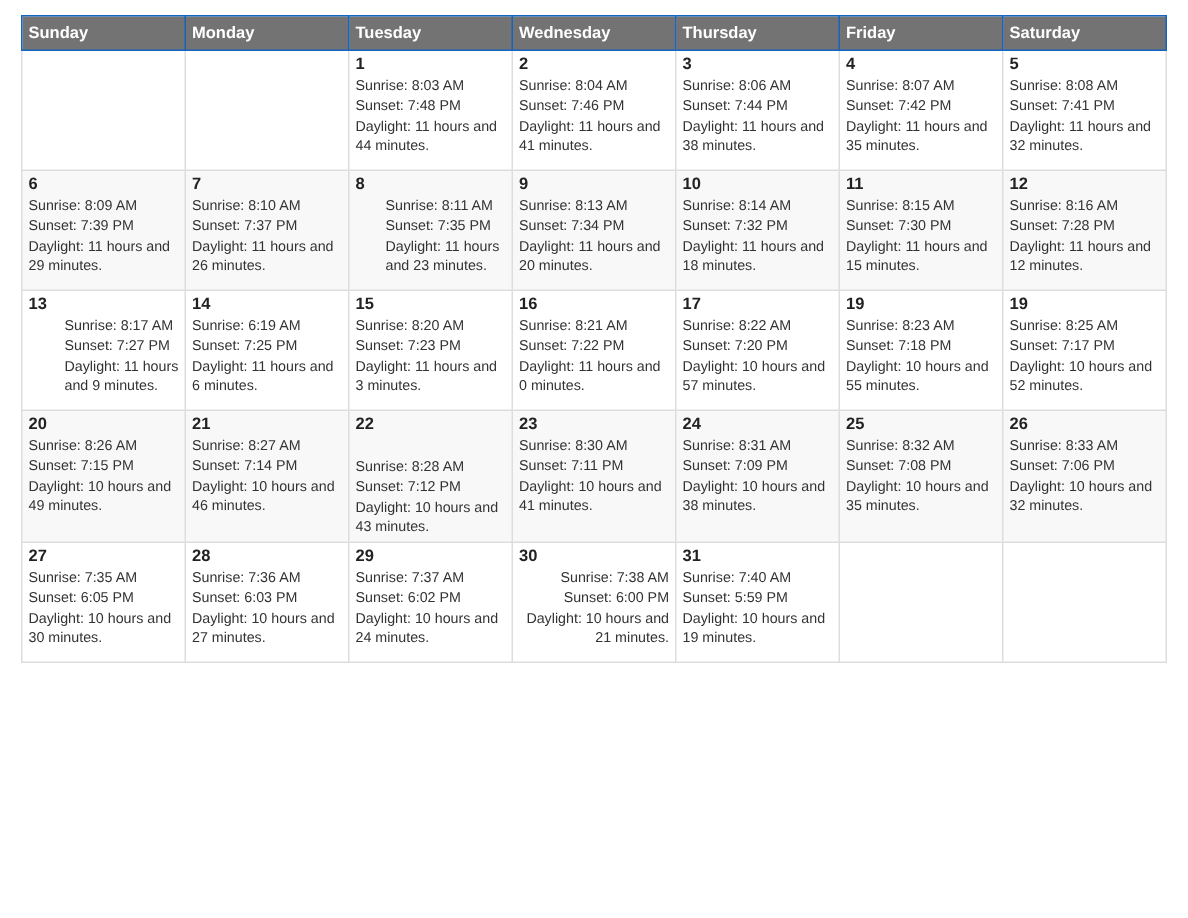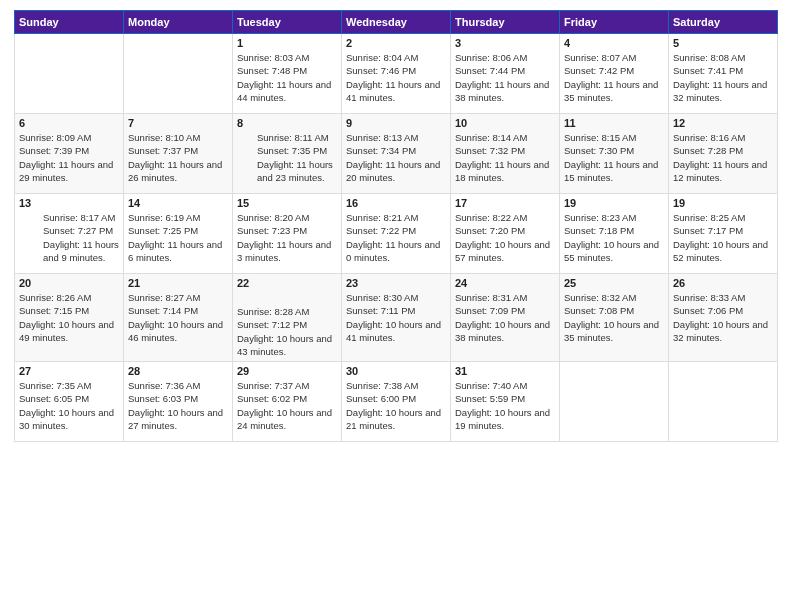--- a/index.html
+++ b/index.html
@@ -41,21 +41,21 @@
       color: #555;
       margin-top: 2px;
     }
     .calendar {
       width: 100%;
       border-collapse: collapse;
       border: 1px solid #ccc;
       font-size: 10px;
     }
     .calendar thead th {
-      background: #4c1d95;
+      background: #737373;
       color: #fff;
       font-weight: bold;
       font-size: 11px;
       padding: 5px 4px;
       text-align: left;
       border: 1px solid #1565c0;
     }
     .calendar tbody td {
       vertical-align: top;
       border: 1px solid #ddd;
@@ -284,21 +284,21 @@
 Daylight: 10 hours and 27 minutes.</div>
           </td>
           <td>
             <span class="day-num">29</span>
             <div class="day-info" style="white-space: pre-line;">Sunrise: 7:37 AM
 Sunset: 6:02 PM
 Daylight: 10 hours and 24 minutes.</div>
           </td>
           <td>
             <span class="day-num">30</span>
-            <div class="day-info" style="white-space: pre-line;">Sunrise: 7:38 AM
+            <div class="day-info" style="white-space: pre-line; text-align: right;">Sunrise: 7:38 AM
 Sunset: 6:00 PM
 Daylight: 10 hours and 21 minutes.</div>
           </td>
           <td>
             <span class="day-num">31</span>
             <div class="day-info" style="white-space: pre-line;">Sunrise: 7:40 AM
 Sunset: 5:59 PM
 Daylight: 10 hours and 19 minutes.</div>
           </td>
           <td class="empty-cell"></td>

